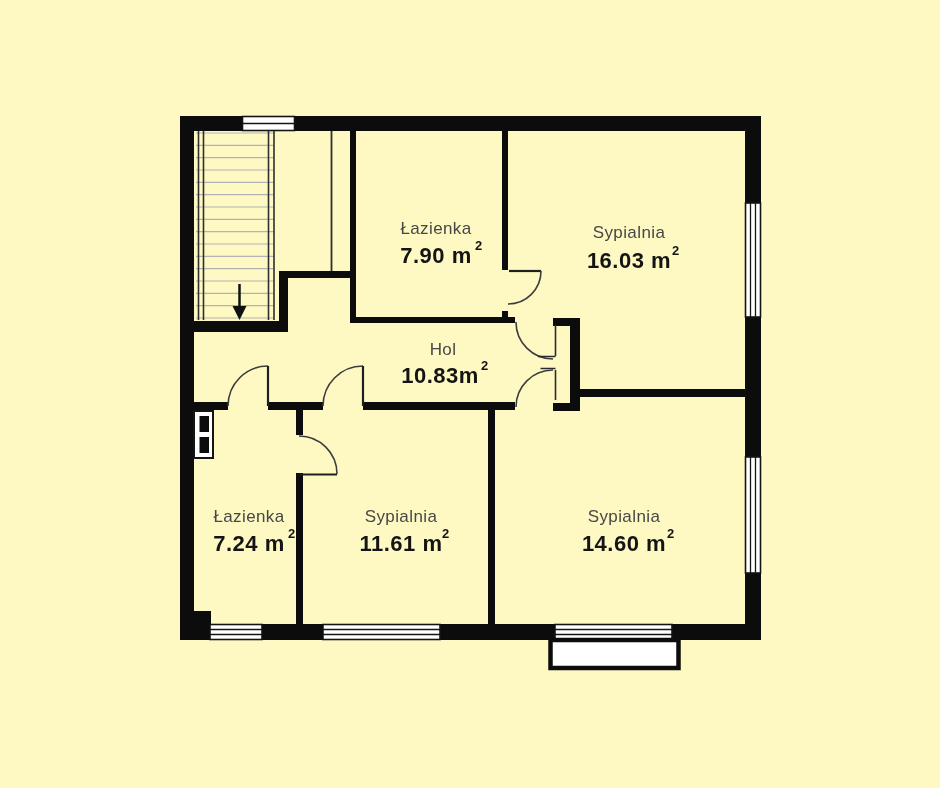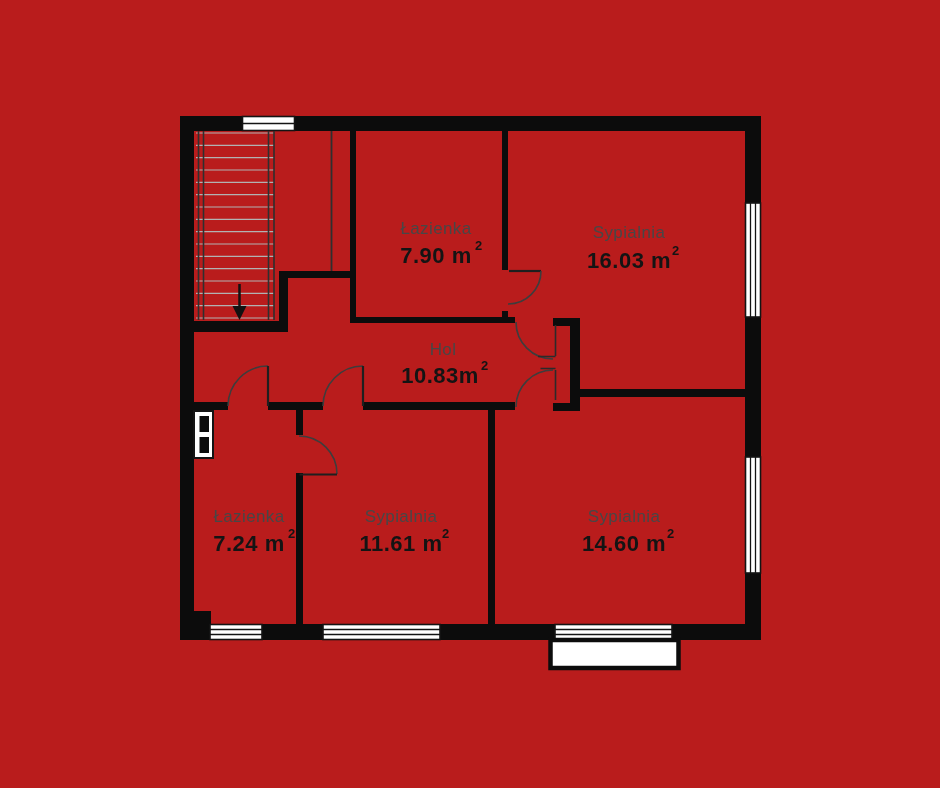--- a/index.html
+++ b/index.html
@@ -1,16 +1,16 @@
 <!DOCTYPE html>
 <html><head>
 <meta charset="utf-8">
 <style>
   html,body{margin:0;padding:0;background:#ffffff;}
-  .stage{position:relative;width:940px;height:788px;background:#b91c1c;overflow:hidden;
+  .stage{position:relative;width:940px;height:788px;background:#fef9c3;overflow:hidden;
          font-family:"Liberation Sans", sans-serif;text-align:center;}
   svg{position:absolute;left:0;top:0;}
   .wall{fill:#0c0c0c;stroke:none;}
   .win-frame{fill:#ffffff;stroke:#141414;stroke-width:1.6;}
   .win-line{stroke:#141414;stroke-width:1.3;fill:none;}
   .door-arc{stroke:#3d3d3d;stroke-width:1.6;fill:none;}
   .door-leaf{stroke:#1f1f1f;stroke-width:2.2;fill:none;}
   .door-leaf-thin{stroke:#2b2b2b;stroke-width:1.6;fill:none;}
   .tread{stroke:#b2b2b2;stroke-width:1.2;fill:none;}
   .stringer{stroke:#2f2f2f;stroke-width:1.6;fill:none;}

